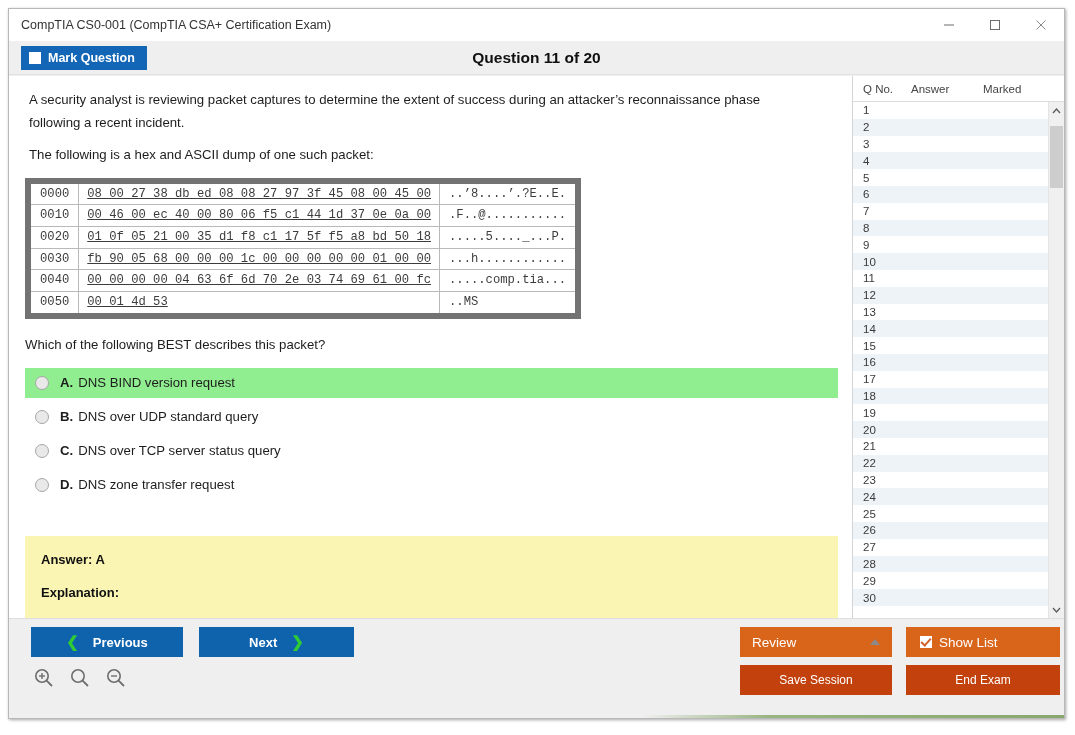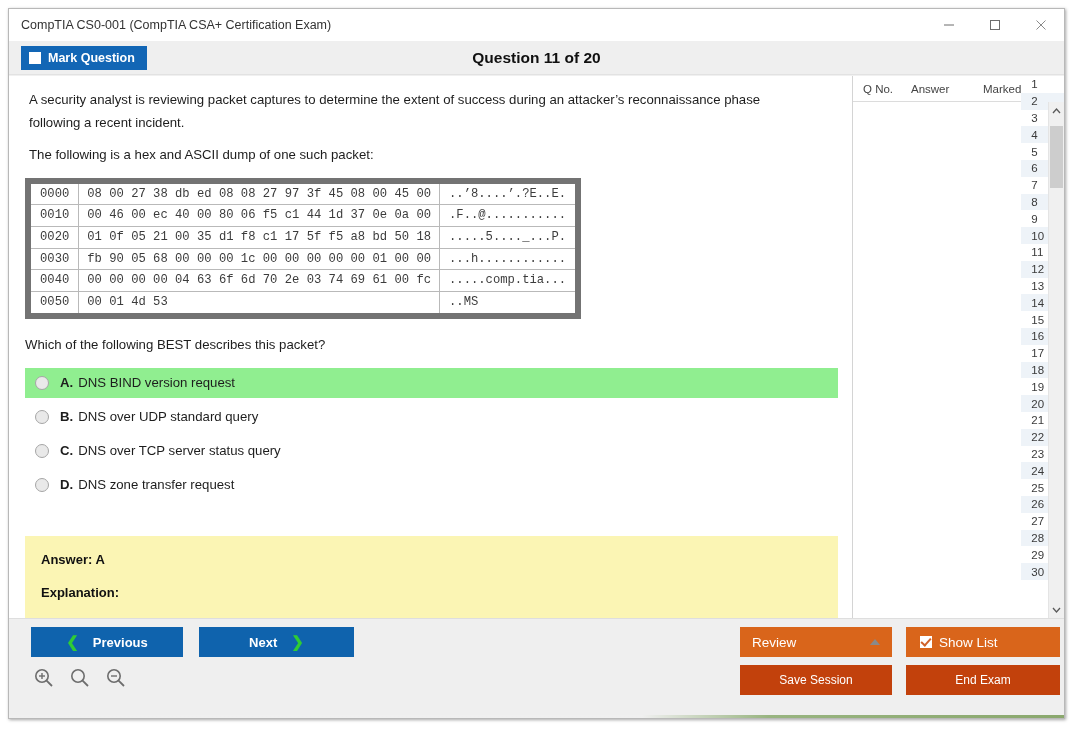--- a/index.html
+++ b/index.html
@@ -121,21 +121,21 @@
     color: #3c3c3c;
     border: 6px solid #737373;
   }
   table.hex td {
     border: 1px solid #b9b9b9;
     padding: 3px 6px;
     white-space: pre;
     line-height: 1.2;
   }
   table.hex td.off { padding: 3px 9px; text-align: left; }
-  table.hex td.hx  { padding: 3px 8px; border-left: 1px solid #8f8f8f; }
+  table.hex td.hx  { padding: 3px 8px; border-left: 1px solid #8f8f8f; text-decoration: underline; }
   table.hex td.asc { padding: 3px 9px; border-left: 1px solid #8f8f8f; }
 
   .qprompt {
     margin-top: 18px;
     font-size: 13.2px;
     color: #1d1d1d;
   }
 
   
   .options { margin-top: 16px; }
@@ -174,21 +174,21 @@
   }
   .answerbox div + div { margin-top: 18px; }
 
   
   .listpanel {
     width: 212px;
     flex: 0 0 212px;
     background: #ffffff;
     border-left: 1px solid #d4d4d4;
     display: flex;
-    flex-direction: row;
+    flex-direction: column;
     position: relative;
   }
   .listhead {
     display: flex;
     height: 26px;
     align-items: center;
     font-size: 11.5px;
     color: #444444;
     border-bottom: 1px solid #dcdcdc;
     background: #ffffff;

